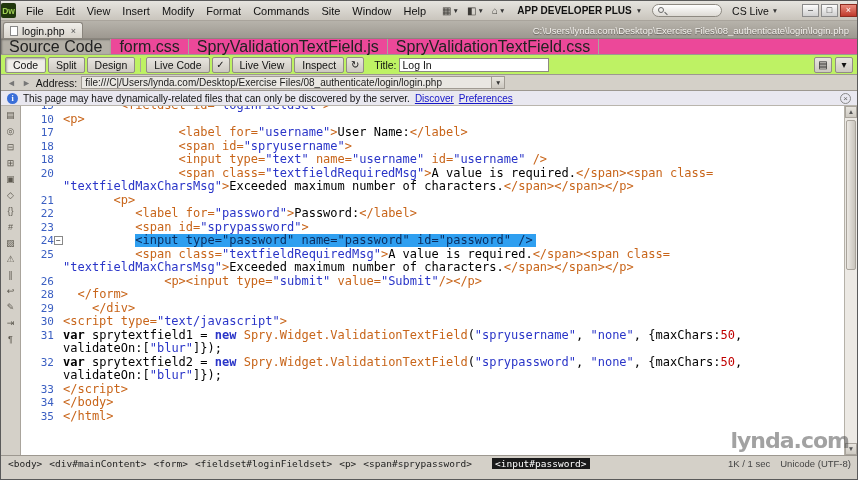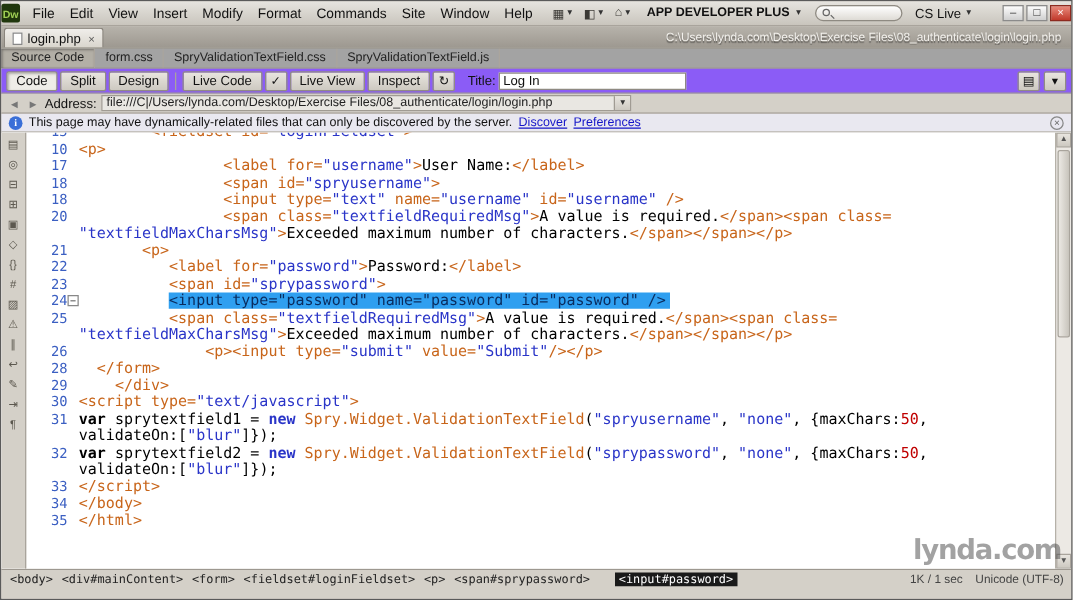--- a/index.html
+++ b/index.html
@@ -24,26 +24,26 @@
   .win-btn.close{background:linear-gradient(#e98b7d,#c0392b);color:#fff;border-color:#8d2b20;}
 
   
   .tabbar{height:18px;background:linear-gradient(#b7b3ab,#9d9890);display:flex;align-items:flex-end;padding:0 4px 0 2px;flex:0 0 auto;border-bottom:1px solid #8a857d;}
   .tab{height:16px;background:linear-gradient(#f0eeea,#d9d5cd);border:1px solid #8a857d;border-bottom:none;border-radius:3px 3px 0 0;display:flex;align-items:center;gap:4px;padding:0 6px;font-size:10.5px;color:#111;}
   .tab-doc-icon{width:8px;height:10px;background:#fff;border:1px solid #888;}
   .tab-close{font-size:9px;color:#555;margin-left:2px;}
   .tab-path{margin-left:auto;margin-bottom:2px;padding-right:4px;font-size:9.5px;color:#f3f1ed;text-shadow:0 1px 1px rgba(0,0,0,.45);white-space:nowrap;overflow:hidden;}
 
   
-  .relbar{height:16px;background:#a3a3a3;display:flex;align-items:stretch;font-size:10px;color:#222;flex:0 0 auto;border-bottom:1px solid #9d9890;}
+  .relbar{height:16px;background:#ec4899;display:flex;align-items:stretch;font-size:16px;color:#222;flex:0 0 auto;border-bottom:1px solid #9d9890;}
   .rel-item{display:flex;align-items:center;padding:0 8px;border-right:1px solid #aaa59d;white-space:nowrap;}
   .rel-item.active{background:#b3afa6;box-shadow:inset 1px 1px 2px rgba(0,0,0,.35);}
 
   
-  .toolbar{height:20px;background:#8b5cf6;display:flex;align-items:center;gap:2px;padding:0 4px;font-size:10.5px;flex:0 0 auto;border-bottom:1px solid #9d9890;color:#111;}
+  .toolbar{height:20px;background:#bef264;display:flex;align-items:center;gap:2px;padding:0 4px;font-size:10.5px;flex:0 0 auto;border-bottom:1px solid #9d9890;color:#111;}
   .tb-btn{height:16px;display:flex;align-items:center;padding:0 7px;background:linear-gradient(#e8e5df,#cdc9c1);border:1px solid #918c84;border-radius:2px;white-space:nowrap;}
   .tb-btn.active{background:#efede8;box-shadow:inset 1px 1px 2px rgba(0,0,0,.3);}
   .tb-icon-btn{width:18px;justify-content:center;padding:0;font-size:10px;}
   .tb-sep{width:1px;height:14px;background:#a9a49c;margin:0 3px;flex:0 0 auto;}
   .title-label{margin-left:8px;white-space:nowrap;}
   .title-input{width:150px;height:14px;border:1px solid #8e8a82;background:#fff;font-size:10.5px;padding:0 3px;display:flex;align-items:center;}
   .tb-right{margin-left:auto;display:flex;gap:3px;}
 
   
   .addrbar{height:16px;background:#d4d0c8;display:flex;align-items:center;gap:4px;padding:0 5px;font-size:10.5px;flex:0 0 auto;border-bottom:1px solid #9d9890;color:#111;}
@@ -143,22 +143,22 @@
       <span class="tab-doc-icon"></span>
       <span>login.php</span>
       <span class="tab-close">×</span>
     </div>
     <div class="tab-path">C:\Users\lynda.com\Desktop\Exercise Files\08_authenticate\login\login.php</div>
   </div>
 
   <div class="relbar">
       <div class="rel-item active">Source Code</div>
       <div class="rel-item">form.css</div>
+      <div class="rel-item">SpryValidationTextField.js</div>
       <div class="rel-item">SpryValidationTextField.css</div>
-      <div class="rel-item">SpryValidationTextField.js</div>
     </div>
 
   <div class="toolbar">
     <div class="tb-btn active">Code</div>
     <div class="tb-btn">Split</div>
     <div class="tb-btn">Design</div>
     <div class="tb-sep"></div>
     <div class="tb-btn">Live Code</div>
     <div class="tb-btn tb-icon-btn">✓</div>
     <div class="tb-btn">Live View</div>

